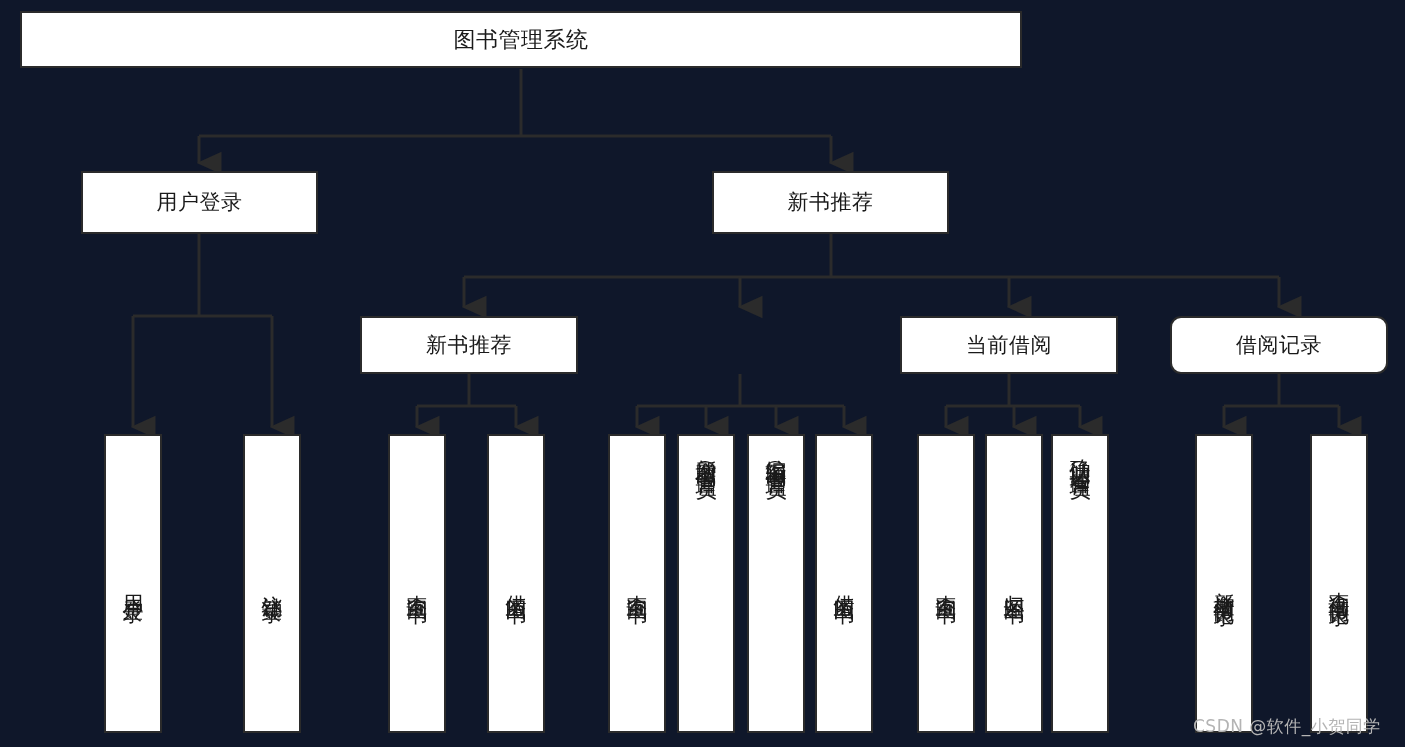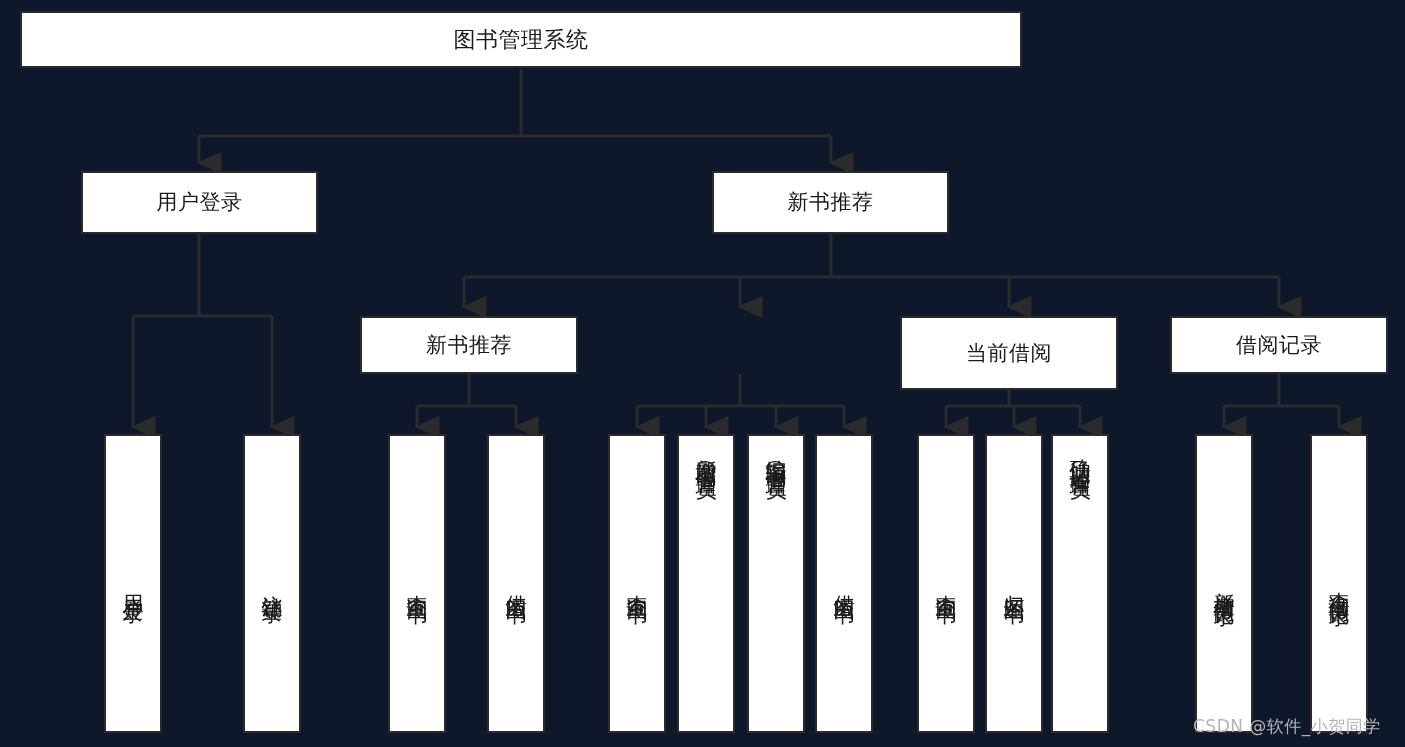--- a/index.html
+++ b/index.html
@@ -142,25 +142,25 @@
 
   <div class="node horiz" style="left:712px; top:171px; width:237px; height:63px;">
     <span class="label">新书推荐</span>
   </div>
 
   <div class="node horiz" style="left:360px; top:316px; width:218px; height:58px;font-family:Liberation Serif, serif;">
     <span class="label">新书推荐</span>
   </div>
 
 
-  <div class="node horiz" style="left:900px; top:316px; width:218px; height:74px;">
+  <div class="node horiz" style="left:900px; top:316px; width:218px; height:58px;">
     <span class="label">当前借阅</span>
   </div>
 
-  <div class="node horiz" style="left:1170px; top:316px; width:218px; height:58px;">
+  <div class="node horiz" style="left:1170px; top:316px; width:218px; height:58px;border-radius:11px;">
     <span class="label">借阅记录</span>
   </div>
 
   <div class="node vert mid" style="left:104px; top:434px; width:58px; height:299px;">
     <span class="label">用户登录</span>
   </div>
 
   <div class="node vert mid" style="left:243px; top:434px; width:58px; height:299px;">
     <span class="label">注销登录</span>
   </div>

